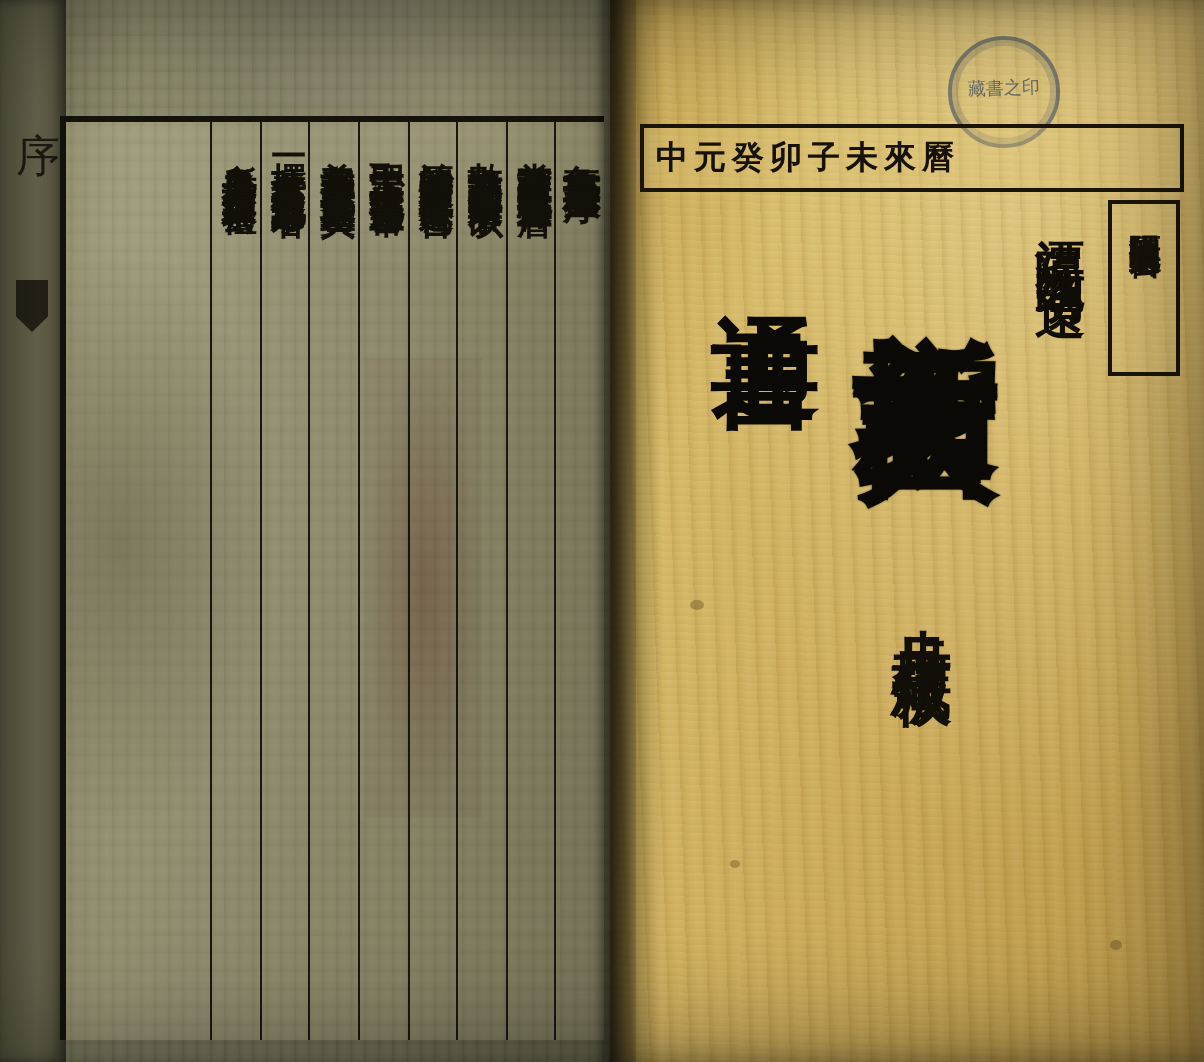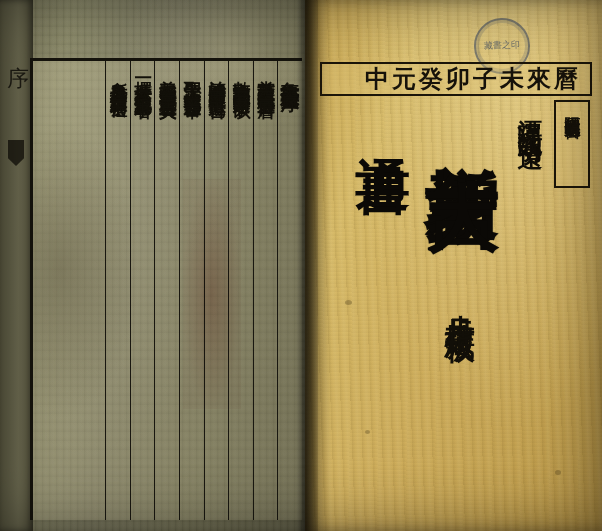--- a/index.html
+++ b/index.html
@@ -181,28 +181,27 @@
     width: 272px; height: 34px;
     border: 2px solid #1b1509;
     box-sizing: border-box;
     background: rgba(222,196,120,0.30);
     display: flex;
     align-items: center;
     justify-content: flex-start;
     padding: 0 6px;
   }
   .era-text {
-    font-size: 24px;
+    font-size: 16px;
     font-weight: 700;
     color: #16120a;
     letter-spacing: 3px;
     white-space: nowrap;
     direction: rtl;
     font-family: "DejaVu Serif", serif;
-    margin-left: 37px;
   }
 
   
   .imprint-box {
     position: absolute;
     right: 12px; top: 100px;
     width: 36px; height: 88px;
     border: 2px solid #1b1509;
     box-sizing: border-box;
     display: flex; justify-content: center;

